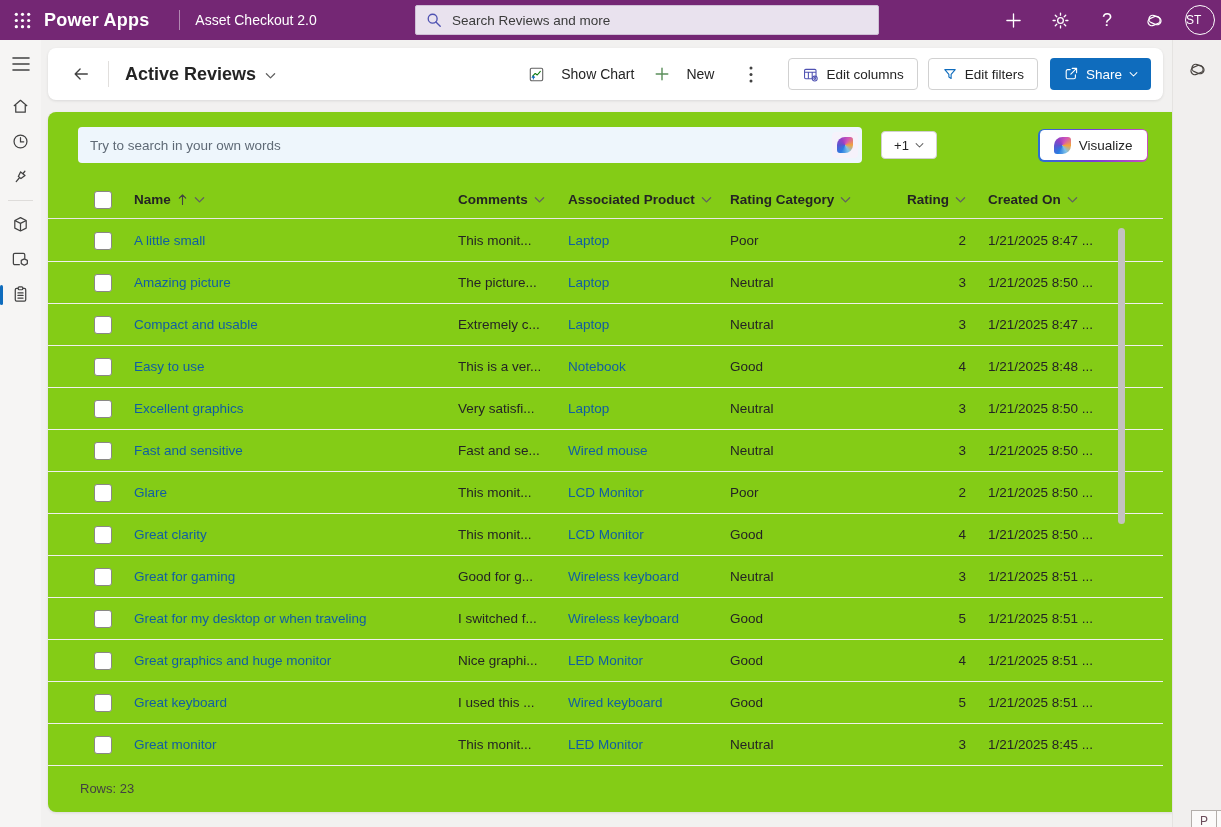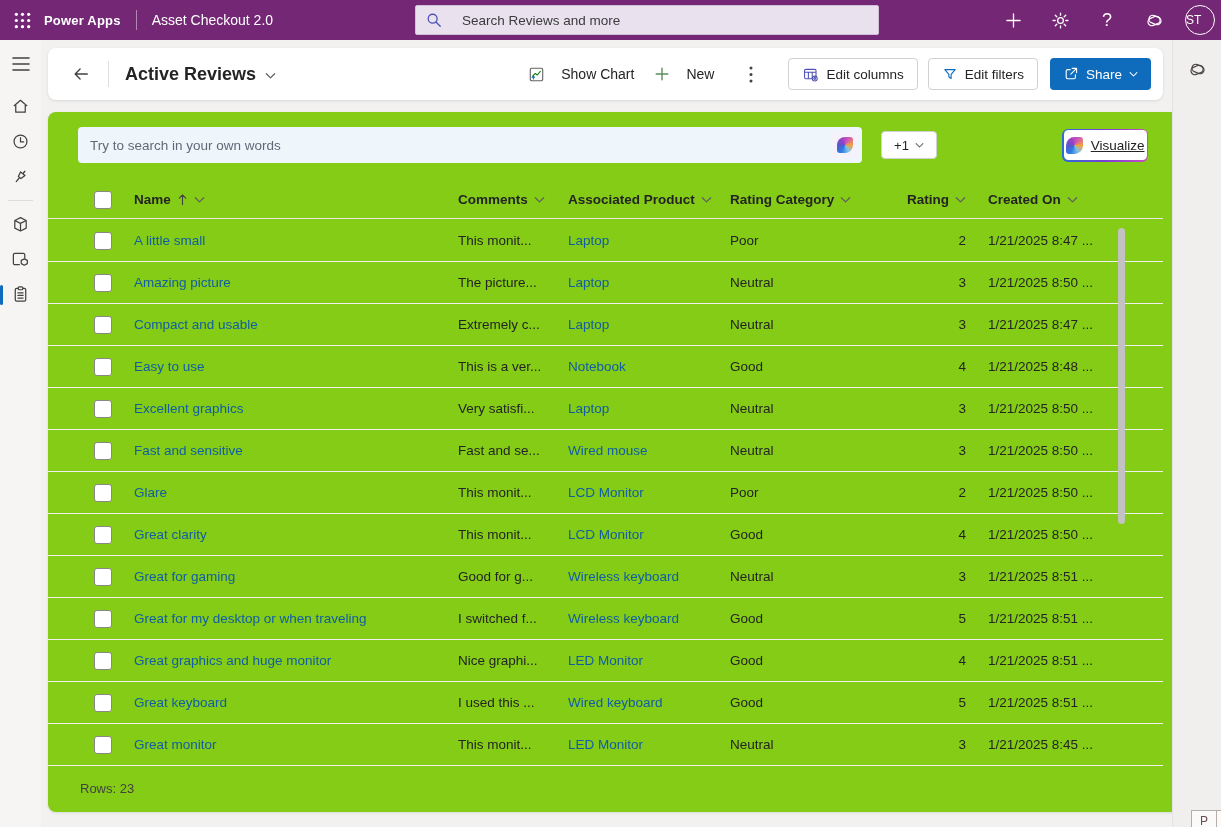--- a/index.html
+++ b/index.html
@@ -3,24 +3,24 @@
 <meta charset="utf-8">
 <style>
   * { box-sizing: border-box; margin: 0; padding: 0; }
   html,body { width:1221px; height:827px; overflow:hidden; }
   body { font-family:"Liberation Sans", sans-serif; background:#f2f1f0; position:relative; color:#242424; }
   button { font-family:inherit; border:none; background:none; cursor:pointer; }
 
   
   .topbar { position:absolute; top:0; left:0; width:100%; height:40px; background:#742774; display:flex; align-items:center; color:#fff; z-index:10; }
   .waffle-btn { width:44px; height:40px; display:flex; align-items:center; justify-content:center; }
-  .brand { font-weight:700; font-size:13px; color:#fff; letter-spacing:.2px; margin-right:15px; }
+  .brand { font-weight:700; font-size:18px; color:#fff; letter-spacing:.2px; margin-right:30px; }
   .top-divider { width:1px; height:20px; background:rgba(255,255,255,.45); margin-right:15px; }
   .app-name { font-size:14px; color:#fff; }
-  .top-search { position:absolute; left:415px; top:5px; width:464px; height:30px; background:#e9e2ee; border:1px solid #cfc0d6; border-radius:2px; display:flex; align-items:center; padding:0 10px; gap:20px; }
+  .top-search { position:absolute; left:415px; top:5px; width:464px; height:30px; background:#e9e2ee; border:1px solid #cfc0d6; border-radius:2px; display:flex; align-items:center; padding:0 10px; gap:10px; }
   .top-search input { border:none; outline:none; background:transparent; font-size:13.5px; color:#3b3b3b; width:100%; font-family:inherit; }
   .top-search input::placeholder { color:#3b3b3b; opacity:1; }
   .top-actions { margin-left:auto; display:flex; align-items:center; gap:15px; padding-right:6px; }
   .top-icon-btn { width:32px; height:32px; display:flex; align-items:center; justify-content:center; color:#fff; font-size:17px; }
   .avatar { width:30px; height:30px; border-radius:50%; border:1.6px solid #fff; display:flex; align-items:center; justify-content:flex-start; font-size:12px; color:#fff; }
 
   
   .left-rail { position:absolute; top:40px; left:0; width:41px; height:787px; background:#f6f5f4; display:flex; flex-direction:column; align-items:center; z-index:5; }
   .rail-btn { width:41px; height:35px; display:flex; align-items:center; justify-content:center; position:relative; color:#424242; }
   .rail-btn.menu { height:38px; margin-top:5px; margin-bottom:6px; }
@@ -47,21 +47,21 @@
   .primary-btn { display:flex; align-items:center; gap:7px; font-size:13.5px; color:#fff; background:#0f6cbd; border-radius:4px; height:32px; padding:0 13px; margin-left:12px; }
 
   
   .search-row { position:absolute; top:15px; left:30px; width:1070px; height:36px; display:flex; align-items:center; }
   .copilot-search { position:relative; width:784px; height:36px; }
   .copilot-search input { width:100%; height:36px; background:#eef6fc; border:none; border-radius:4px; padding:0 36px 0 12px; font-size:13.5px; color:#242424; outline:none; font-family:inherit; }
   .copilot-search input::placeholder { color:#5f6a76; opacity:1; }
   .search-copilot-tile { position:absolute; right:4px; top:5px; width:26px; height:26px; background:#f6f2fb; border-radius:4px; display:flex; align-items:center; justify-content:center; }
   .badge-btn { margin-left:19px; height:28px; min-width:56px; border:1px solid #d1d1d1; border-radius:4px; background:#fff; display:flex; align-items:center; justify-content:center; gap:6px; font-size:13px; color:#242424; padding:0 9px; }
   .visualize-wrap { margin-left:auto; padding:1.5px; border-radius:6px; background:linear-gradient(90deg,#2a6fd3,#7a3dd8,#c94fc0); }
-  .visualize-btn { height:30px; background:#fff; border-radius:4.5px; display:flex; align-items:center; gap:8px; padding:0 2px; font-size:13.5px; color:#242424;text-decoration:underline; }
+  .visualize-btn { height:30px; background:#fff; border-radius:4.5px; display:flex; align-items:center; gap:8px; padding:0 14px; font-size:13.5px; color:#242424; }
 
   
   .copilot-logo { width:17px; height:17px; border-radius:50% 18% 50% 18%; background:conic-gradient(from 210deg,#2a7de1,#5d55d0,#9a3fc4,#d357b6,#f2a33c,#7fc3e8,#2a7de1); display:inline-block; }
   .copilot-logo.sm { width:16px; height:16px; }
 
   
   .grid-header { position:absolute; top:69px; left:0; width:1115px; height:38px; display:grid; grid-template-columns:86px 324px 110px 162px 128px 108px 162px; align-items:center; border-bottom:1px solid #e8e6e4; }
   .hcell { font-size:13.5px; font-weight:700; color:#242424; display:flex; align-items:center; gap:6px; }
   .hc-rating { justify-content:flex-end; }
   .hc-created { padding-left:22px; }

